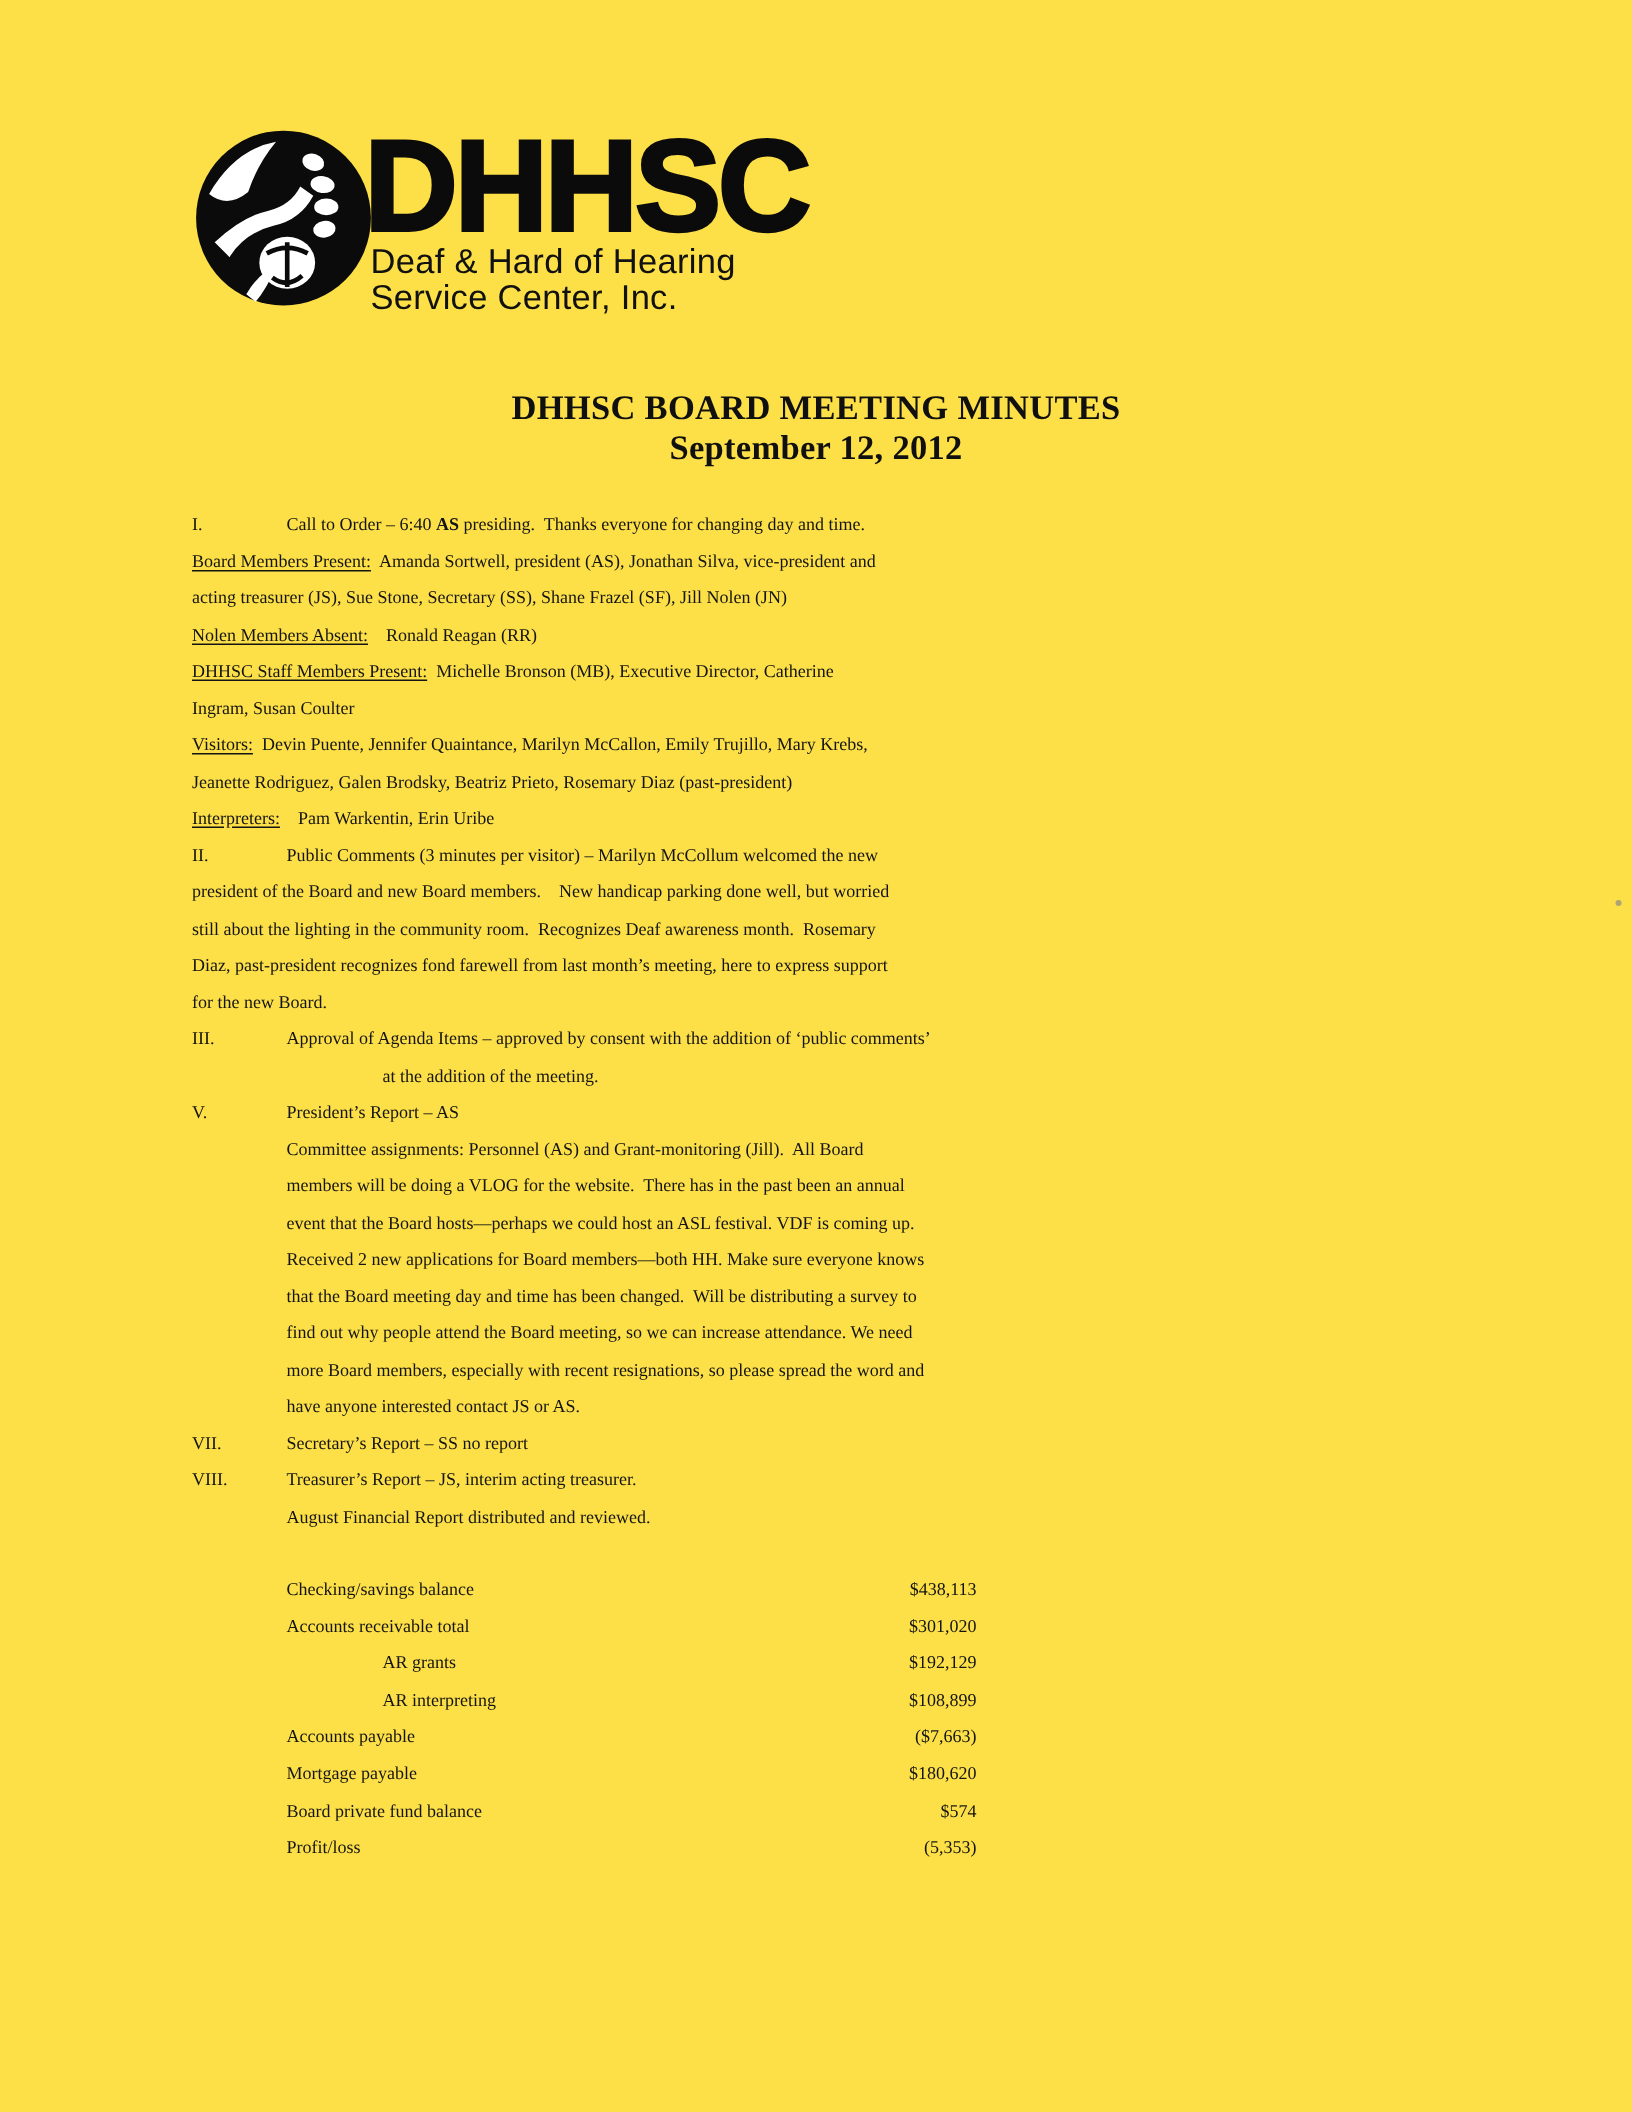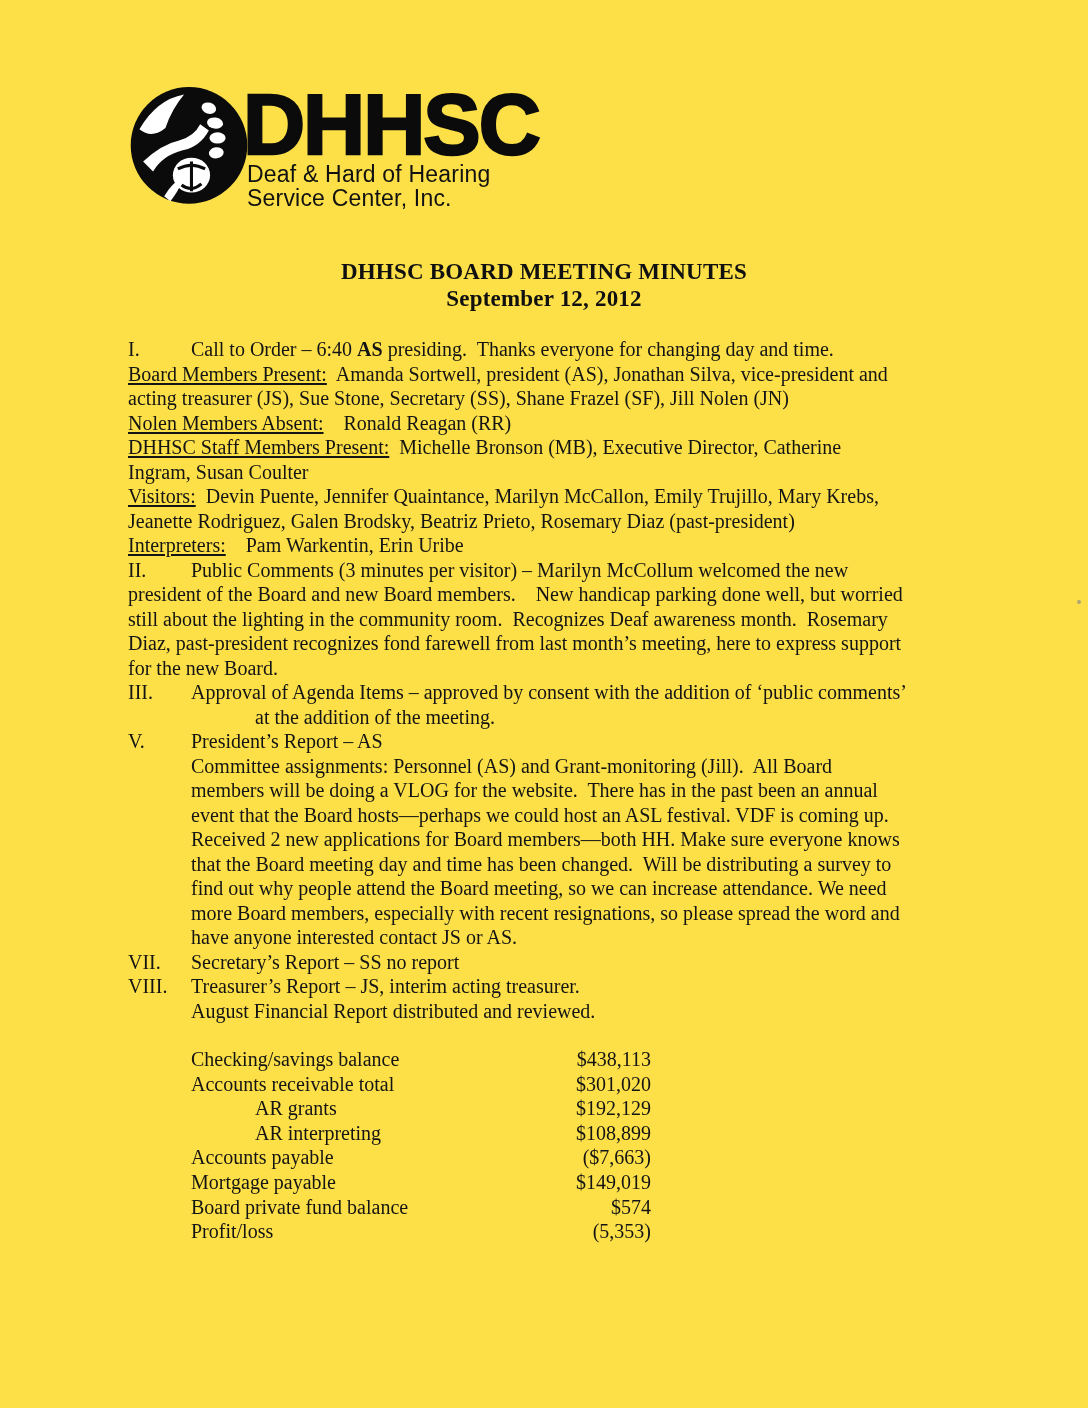--- a/index.html
+++ b/index.html
@@ -22,21 +22,21 @@
   }
   .logo-tagline{font-size:23px;line-height:24px;color:#111;letter-spacing:0.2px;margin-left:4px;}
   
   .doc-title{
     position:absolute;left:0;top:258px;width:1088px;text-align:center;
     font-weight:bold;font-size:23px;line-height:27px;letter-spacing:0.2px;color:#101010;
   }
   
   .body-text{
     position:absolute;left:128px;top:337px;width:850px;
-    font-size:20px;line-height:24.5px;
+    font-size:12px;line-height:24.5px;
   }
   .line{white-space:pre;}
   .num{display:inline-block;width:63px;}
   .ind1{padding-left:63px;}
   .ind2{padding-left:127px;}
   .ul{text-decoration:underline;text-underline-offset:2px;}
   b{font-weight:bold;}
   
   .fin-table{margin-top:24px;margin-left:63px;width:460px;}
   .finrow{display:flex;justify-content:space-between;line-height:24.6px;white-space:pre;}
@@ -124,19 +124,19 @@
 
     <div class="line"><span class="num">VIII.</span><span>Treasurer’s Report – JS, interim acting treasurer.</span></div>
     <div class="line ind1">August Financial Report distributed and reviewed.</div>
 
     <div class="fin-table">
       <div class="finrow"><span class="flabel">Checking/savings balance</span><span class="fval">$438,113</span></div>
       <div class="finrow"><span class="flabel">Accounts receivable total</span><span class="fval">$301,020</span></div>
       <div class="finrow ind"><span class="flabel">AR grants</span><span class="fval">$192,129</span></div>
       <div class="finrow ind"><span class="flabel">AR interpreting</span><span class="fval">$108,899</span></div>
       <div class="finrow"><span class="flabel">Accounts payable</span><span class="fval">($7,663)</span></div>
-      <div class="finrow"><span class="flabel">Mortgage payable</span><span class="fval">$149,019</span></div>
+      <div class="finrow"><span class="flabel">Mortgage payable</span><span class="fval">$180,620</span></div>
       <div class="finrow"><span class="flabel">Board private fund balance</span><span class="fval">$574</span></div>
       <div class="finrow"><span class="flabel">Profit/loss</span><span class="fval">(5,353)</span></div>
     </div>
 
   </main>
 </div>
 
 </body></html>

